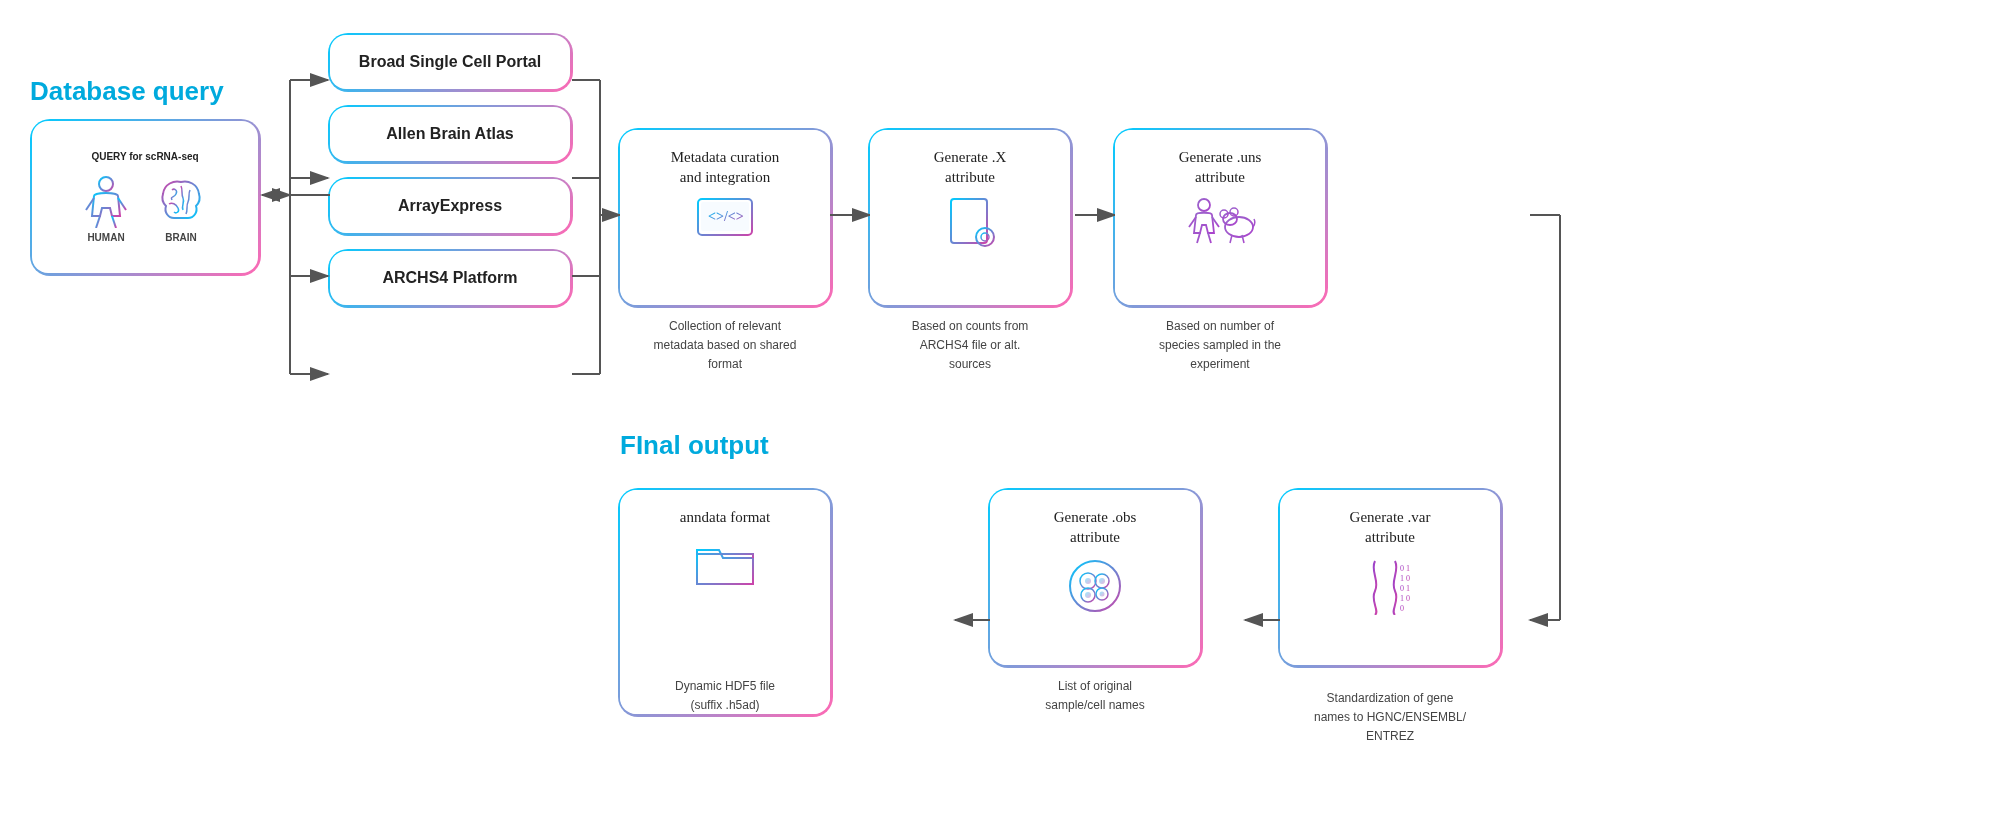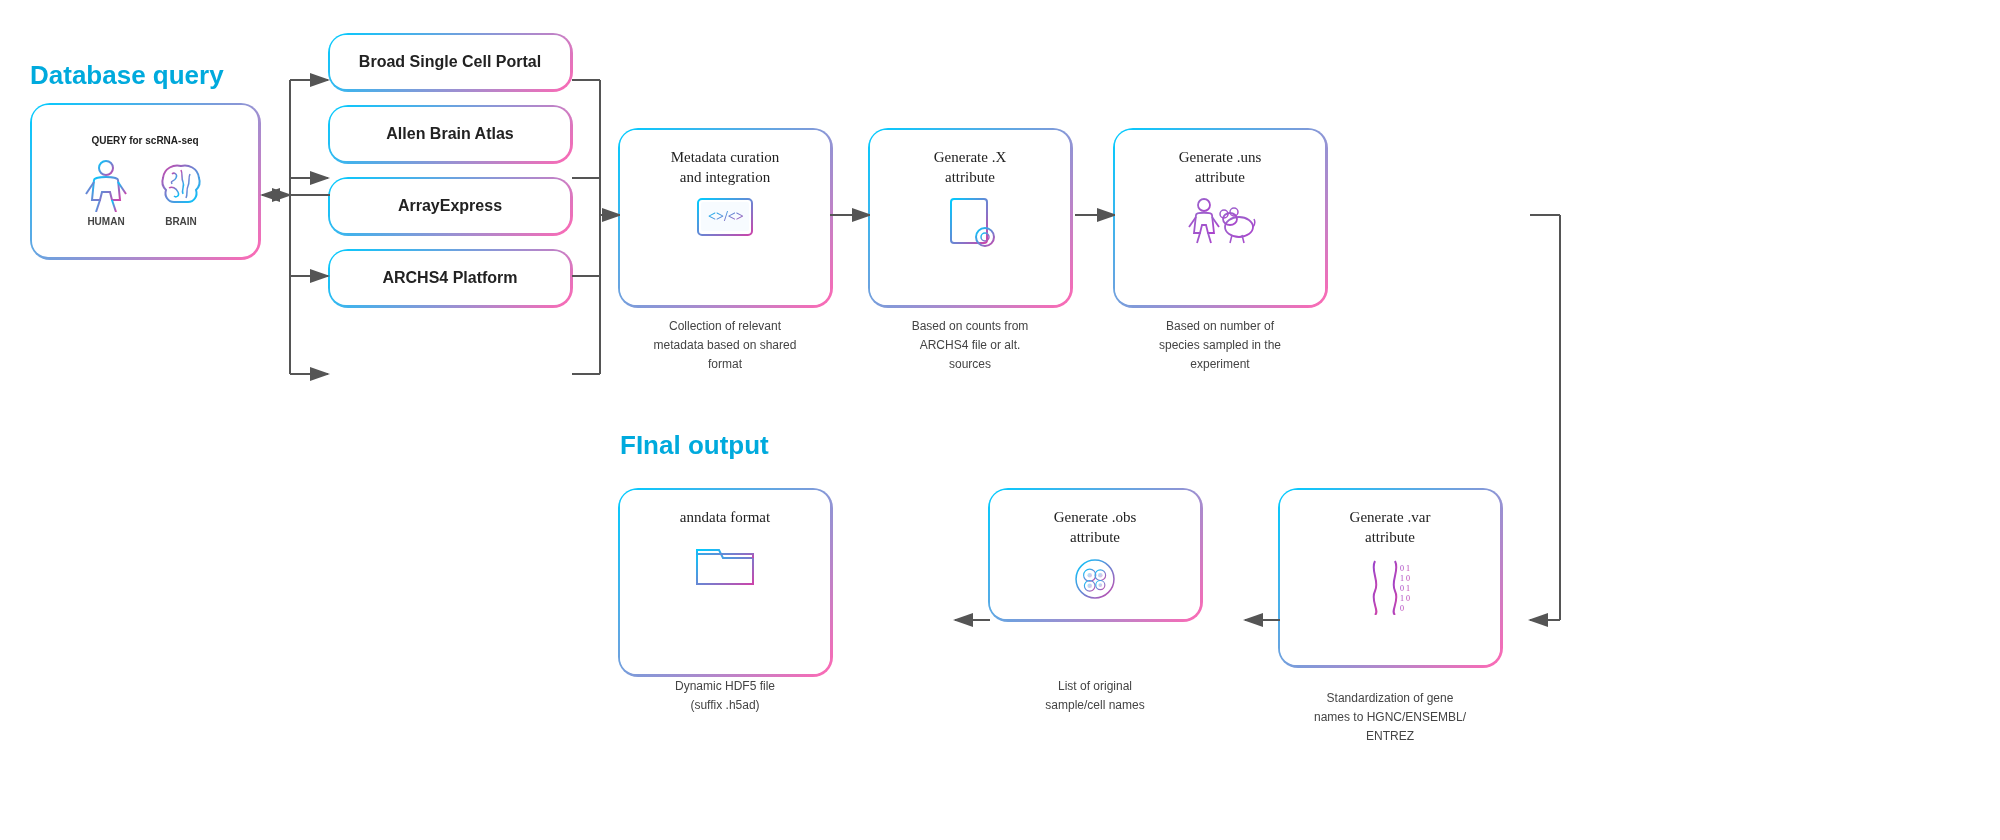--- a/index.html
+++ b/index.html
@@ -17,20 +17,21 @@
       height: 840px;
       position: relative;
       padding: 20px;
     }
 
     .db-query-title {
       font-size: 26px;
       font-weight: bold;
       color: #00aadd;
       margin-bottom: 12px;
+      margin-top: 16px;
     }
 
     .db-query-box {
       border: 2.5px solid;
       border-image: linear-gradient(135deg, #00ccff, #ff69b4) 1;
       border-radius: 18px;
       padding: 16px 20px;
       width: 230px;
       background: white;
       border-radius: 18px;
@@ -397,21 +398,21 @@
     </div>
   </div>
   <div style="position:absolute; left:1115px; top:316px; width:210px; text-align:center;">
     <span style="font-size:12px; color:#444; line-height:1.4;">Based on number of<br>species sampled in the<br>experiment</span>
   </div>
 
   <div class="final-output-title" style="left:620px; top:430px;">
     <span>FInal output</span>
   </div>
 
-  <div class="process-box" style="left:620px; top:490px; width:210px; height:184px;">
+  <div class="process-box" style="left:620px; top:490px; width:210px; height:224px;">
     <div class="process-box-inner">
       <div class="process-title">anndata format</div>
 
       <svg width="64" height="52" viewBox="0 0 64 52">
         <defs>
           <linearGradient id="gradFolder" x1="0%" y1="0%" x2="100%" y2="100%">
             <stop offset="0%" style="stop-color:#00ccff"></stop>
             <stop offset="100%" style="stop-color:#cc44aa"></stop>
           </linearGradient>
         </defs>
@@ -419,21 +420,21 @@
         <path d="M4 16 L4 46 L60 46 L60 20 L30 20 L26 12 L4 12 Z" fill="none" stroke="url(#gradFolder)" stroke-width="2"></path>
 
         <path d="M4 12 L4 16 L60 16 L60 20" fill="none" stroke="url(#gradFolder)" stroke-width="2"></path>
       </svg>
     </div>
   </div>
   <div style="position:absolute; left:620px; top:676px; width:210px; text-align:center;">
     <span style="font-size:12px; color:#444; line-height:1.4;">Dynamic HDF5 file<br>(suffix .h5ad)</span>
   </div>
 
-  <div class="process-box" style="left:990px; top:490px; width:210px; height:129px;">
+  <div class="process-box" style="left:990px; top:490px; width:210px; height:175px;">
     <div class="process-box-inner">
       <div class="process-title">Generate .obs<br>attribute</div>
 
       <svg width="58" height="58" viewBox="0 0 58 58">
         <defs>
           <linearGradient id="gradObs" x1="0%" y1="0%" x2="100%" y2="100%">
             <stop offset="0%" style="stop-color:#00ccff"></stop>
             <stop offset="100%" style="stop-color:#cc44aa"></stop>
           </linearGradient>
         </defs>

